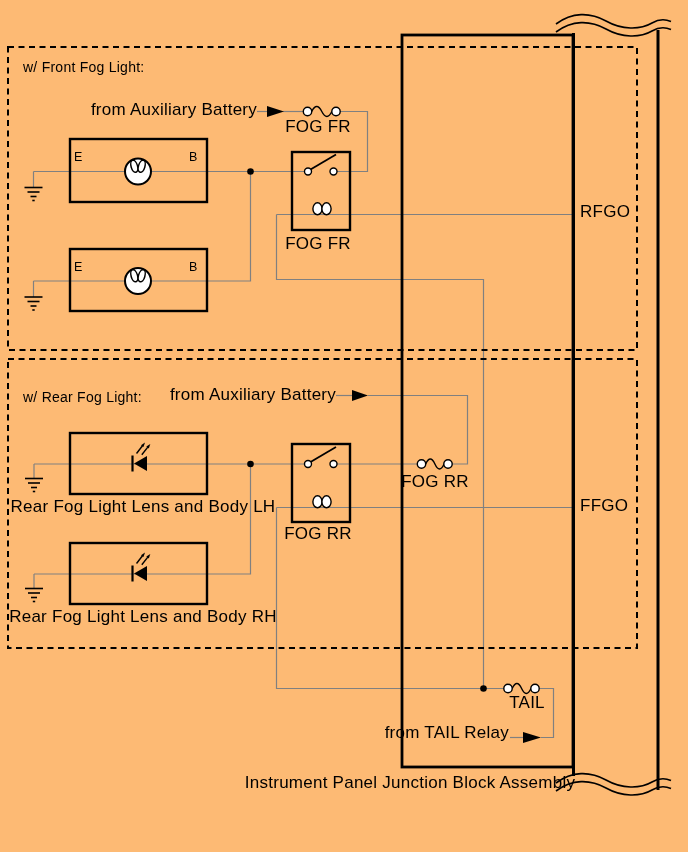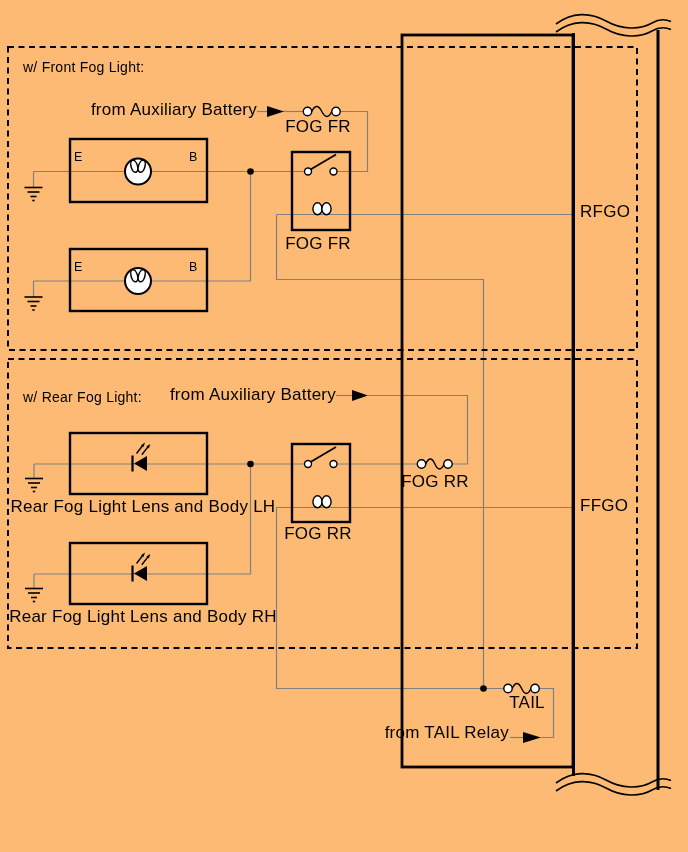--- a/index.html
+++ b/index.html
@@ -163,14 +163,15 @@
 <div class="lbl" style="right:352px;top:386px;">from Auxiliary Battery</div>
 <div class="lbl ctr" style="left:435px;top:473px;">FOG RR</div>
 <div class="lbl ctr" style="left:318px;top:525px;">FOG RR</div>
 <div class="lbl ctr" style="left:143px;top:608px;">Rear Fog Light Lens and Body RH</div>
 <div class="lbl ctr" style="left:143px;top:498px;">Rear Fog Light Lens and Body LH</div>
 <div class="lbl" style="left:580px;top:497px;">FFGO</div>
 
 <div class="lbl ctr" style="left:517px;top:694px;margin-left:10px;">TAIL</div>
 <div class="lbl" style="right:179px;top:724px;text-align:center;">from TAIL Relay</div>
 
+<div class="lbl ctr" style="left:410px;top:774px;">Instrument Panel Junction Block Assembly</div>
 
 </div>
 
 </body></html>

